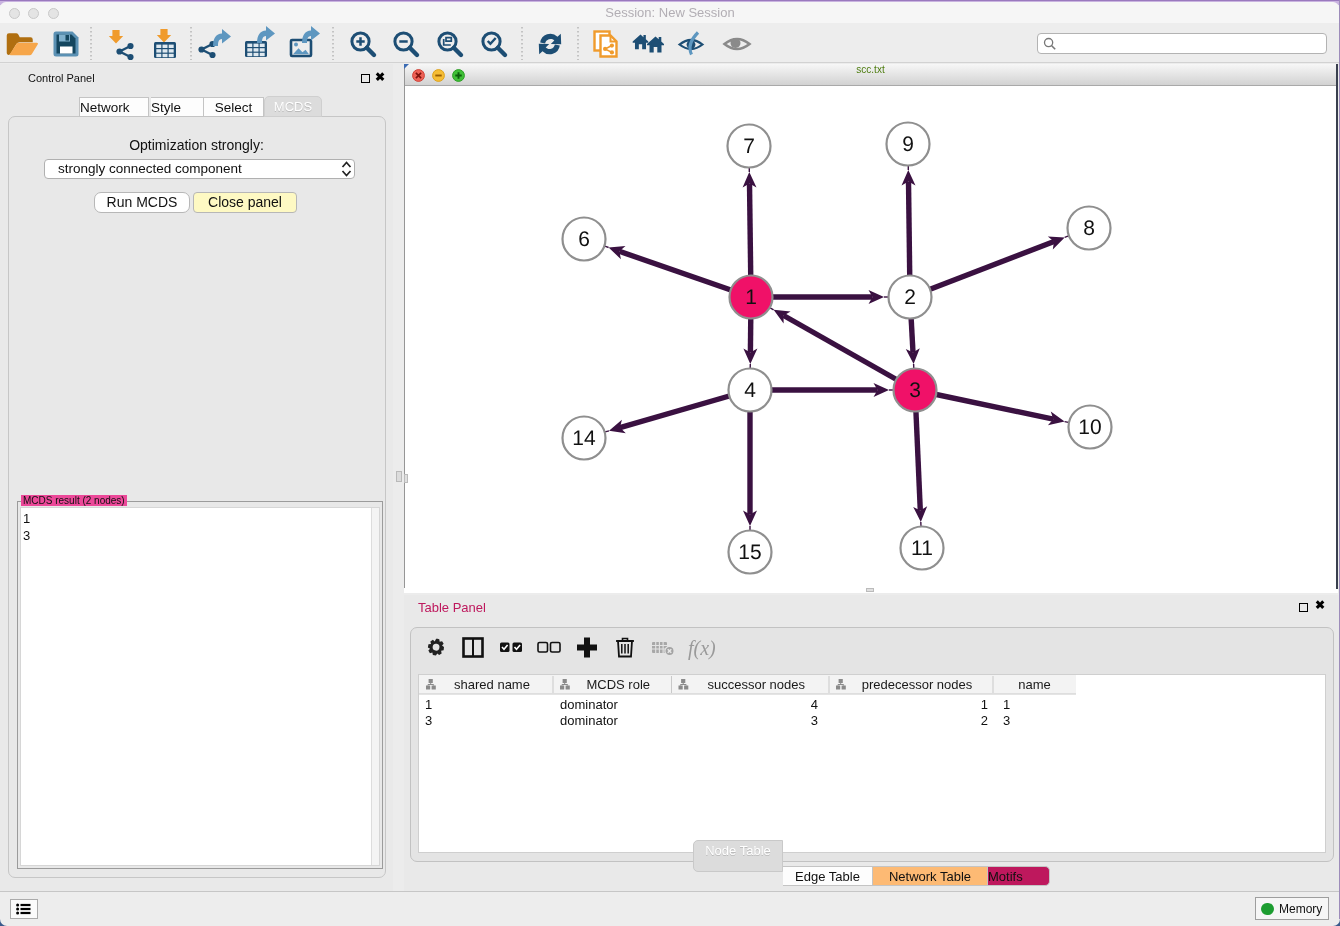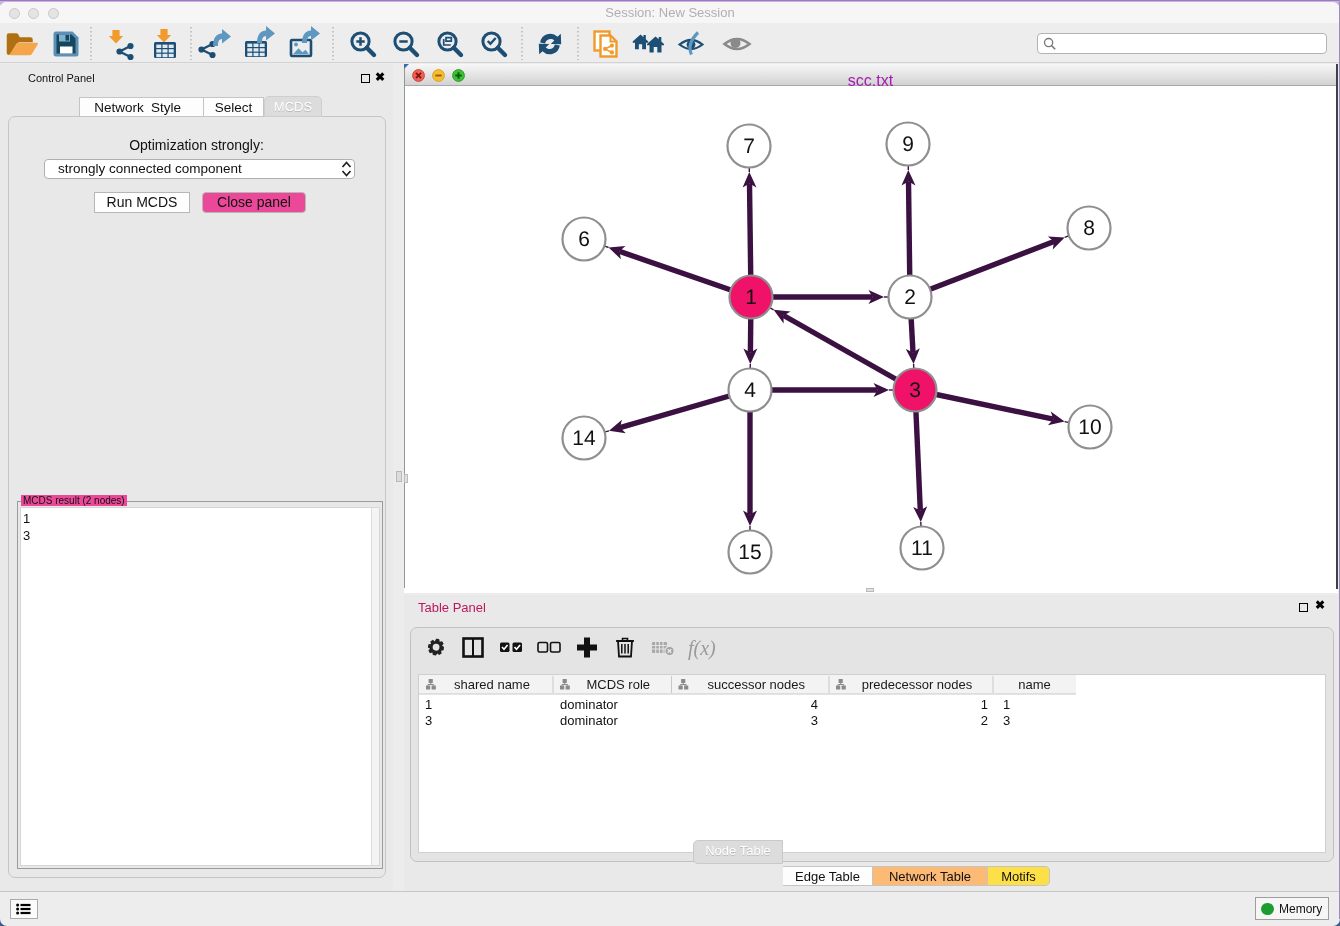--- a/index.html
+++ b/index.html
@@ -24,33 +24,33 @@
     <line x1="8.7" y1="8.7" x2="12.2" y2="12.2" stroke="#777" stroke-width="1.6"></line>
   </svg>
 
 <div class="abs" style="left:0;top:64px;width:393px;height:828px;background:#e9e9e9"></div>
 <div class="abs" style="left:28px;top:71.5px;font-size:11px;color:#111">Control Panel</div>
 <div class="abs" style="left:361px;top:74px;width:9px;height:9px;border:1.6px solid #000"></div>
 <div class="abs" style="left:375px;top:69.5px;font-size:12px;font-weight:bold;color:#000">✖</div>
 
 <div class="abs" style="left:8px;top:116px;width:378px;height:762px;background:#e8e8e8;border:1px solid #c6c6c6;border-radius:7px"></div>
 
-<div class="abs" style="left:79px;top:97px;width:80px;height:20px;background:#fdfdfd;border:1px solid #c4c4c4;font-size:13.5px;color:#111;text-align:center;line-height:19px">Network</div>
+<div class="abs" style="left:79px;top:97px;width:70px;height:20px;background:#fdfdfd;border:1px solid #c4c4c4;font-size:13.5px;color:#111;text-align:left;line-height:19px">Network</div>
 <div class="abs" style="left:151px;top:97px;width:53px;height:20px;background:#fdfdfd;border:1px solid #c4c4c4;border-left:none;font-size:13.5px;color:#111;line-height:19px">Style</div>
 <div class="abs" style="left:204px;top:97px;width:60px;height:20px;background:#fdfdfd;border:1px solid #c4c4c4;border-left:none;font-size:13.5px;color:#111;text-align:center;line-height:19px">Select</div>
 <div class="abs" style="left:264px;top:96px;width:58px;height:21px;background:#dcdcdc;border:1px solid #cfcfcf;border-radius:5px 5px 0 0;font-size:13px;color:#fff;text-align:center;line-height:20px;text-shadow:0 1px 0 #bbb">MCDS</div>
 
 <div class="abs" style="left:0;top:137px;width:393px;text-align:center;font-size:14px;color:#111">Optimization strongly:</div>
 <div class="abs" style="left:44px;top:159px;width:311px;height:20px;background:#fff;border:1px solid #b0b0b0;border-radius:4px;font-size:13.5px;color:#111;line-height:18px;padding-left:13px">strongly connected component</div>
 <svg class="abs" style="left:341px;top:161px" width="11" height="16" viewBox="0 0 11 16">
     <path d="M1.5 6 L5.5 1.5 L9.5 6" fill="none" stroke="#222" stroke-width="1.7"></path>
     <path d="M1.5 10 L5.5 14.5 L9.5 10" fill="none" stroke="#222" stroke-width="1.7"></path>
   </svg>
-<div class="abs" style="left:94px;top:192px;width:96px;height:21px;background:#fefefe;border:1px solid #b7b7b7;border-radius:0;font-size:14px;color:#111;text-align:center;line-height:19px">Run MCDS</div>
-<div class="abs" style="left:202px;top:192px;width:104px;height:21px;background:#ec4899;border:1px solid #b7b7b7;border-radius:4px;font-size:14px;color:#111;text-align:center;line-height:19px">Close panel</div>
+<div class="abs" style="left:94px;top:192px;width:96px;height:21px;background:#fefefe;border:1px solid #b7b7b7;border-radius:7px;font-size:14px;color:#111;text-align:center;line-height:19px">Run MCDS</div>
+<div class="abs" style="left:193px;top:192px;width:104px;height:21px;background:#fef9c3;border:1px solid #b7b7b7;border-radius:4px;font-size:14px;color:#111;text-align:center;line-height:19px">Close panel</div>
 
 <div class="abs" style="left:17px;top:501px;width:366px;height:368px;border:1px solid #9b9b9b"></div>
 <div class="abs" style="left:21px;top:494.5px;font-size:10px;color:#111;background:#ec4899;padding:0 2px">MCDS result (2 nodes)</div>
 <div class="abs" style="left:20px;top:507px;width:360px;height:359px;background:#fff;border:1px solid #d6d6d6"></div>
 <div class="abs" style="left:371px;top:508px;width:8px;height:357px;background:#f4f4f4;border-left:1px solid #ddd"></div>
 <div class="abs" style="left:23px;top:511px;font-size:13px;color:#111;line-height:16.5px">1<br>3</div>
 
 <div class="abs" style="left:396px;top:471px;width:6px;height:11px;background:#dcdcdc;border:1px solid #b9b9b9"></div>
 <svg class="abs" style="left:0;top:23px" width="1339" height="40" viewBox="0 0 1339 40">
     <g transform="translate(22,21)">
@@ -191,21 +191,21 @@
     <line x1="333" y1="4" x2="333" y2="37" stroke="#9a9a9a" stroke-width="1" stroke-dasharray="1.5,2.5"></line>
     <line x1="522" y1="4" x2="522" y2="37" stroke="#9a9a9a" stroke-width="1" stroke-dasharray="1.5,2.5"></line>
     <line x1="578" y1="4" x2="578" y2="37" stroke="#9a9a9a" stroke-width="1" stroke-dasharray="1.5,2.5"></line>
   </svg>
 
 <div class="abs" style="left:404px;top:64px;width:934px;height:529px;background:#fff"></div>
 <div class="abs" style="left:404px;top:64px;width:1px;height:524px;background:#969696"></div>
 <div class="abs" style="left:404px;top:64px;width:934px;height:1px;background:#969696"></div>
 <div class="abs" style="left:1336px;top:64px;width:2px;height:525px;background:#39404e"></div>
 <div class="abs" style="left:405px;top:64px;width:931px;height:22px;background:linear-gradient(#f7f7f7,#d2d2d2);border-bottom:1px solid #a9a9a9"></div>
-<div class="abs" style="left:405px;top:72px;width:931px;height:15px;text-align:center;font-size:16px;color:#a21caf">scc.txt</div>
+<div class="abs" style="left:405px;top:64px;width:931px;height:15px;text-align:center;font-size:10px;color:#4d7c0f">scc.txt</div>
 
 <svg class="abs" style="left:412px;top:69px" width="54" height="13" viewBox="0 0 54 13">
  <circle cx="6.5" cy="6.5" r="5.9" fill="#ee6156" stroke="#ce4339" stroke-width="1"></circle>
  <path d="M3.9 3.9 L9.1 9.1 M9.1 3.9 L3.9 9.1" stroke="#7e120d" stroke-width="1.7"></path>
  <circle cx="26.5" cy="6.5" r="5.9" fill="#f6bd34" stroke="#dda31f" stroke-width="1"></circle>
  <line x1="23.3" y1="6.5" x2="29.7" y2="6.5" stroke="#985e00" stroke-width="1.9"></line>
  <circle cx="46.5" cy="6.5" r="5.9" fill="#3fbf37" stroke="#2d9e27" stroke-width="1"></circle>
  <path d="M43.3 6.5 L49.7 6.5 M46.5 3.3 L46.5 9.7" stroke="#0b5c0b" stroke-width="1.9"></path>
 </svg>
 <div class="abs" style="left:404px;top:64px;width:0;height:0;border-top:5px solid #3c6cb4;border-right:5px solid transparent"></div>
@@ -382,24 +382,24 @@
 <div class="abs" style="left:425px;top:713px;font-size:13px;color:#111">3</div>
 <div class="abs" style="left:560px;top:697px;font-size:13px;color:#111">dominator</div>
 <div class="abs" style="left:560px;top:713px;font-size:13px;color:#111">dominator</div>
 <div class="abs" style="left:718px;top:697px;width:100px;text-align:right;font-size:13px;color:#111">4</div>
 <div class="abs" style="left:718px;top:713px;width:100px;text-align:right;font-size:13px;color:#111">3</div>
 <div class="abs" style="left:888px;top:697px;width:100px;text-align:right;font-size:13px;color:#111">1</div>
 <div class="abs" style="left:888px;top:713px;width:100px;text-align:right;font-size:13px;color:#111">2</div>
 <div class="abs" style="left:1003px;top:697px;font-size:13px;color:#111">1</div>
 <div class="abs" style="left:1003px;top:713px;font-size:13px;color:#111">3</div>
 
-<div class="abs" style="left:693px;top:840px;width:90px;height:24px;background:#dcdcdc;border:1px solid #c9c9c9;border-radius:5px 0 0 5px;font-size:13px;color:#fff;text-align:center;line-height:19px;text-shadow:0 1px 0 #bbb">Node Table</div>
+<div class="abs" style="left:693px;top:840px;width:90px;height:32px;background:#dcdcdc;border:1px solid #c9c9c9;border-radius:5px 0 0 5px;font-size:13px;color:#fff;text-align:center;line-height:19px;text-shadow:0 1px 0 #bbb">Node Table</div>
 <div class="abs" style="left:783px;top:866px;width:90px;height:20px;background:#fdfdfd;border:1px solid #c4c4c4;border-left:none;font-size:13px;color:#111;text-align:center;line-height:19px">Edge Table</div>
 <div class="abs" style="left:873px;top:866px;width:115px;height:20px;background:#fdba74;border:1px solid #c4c4c4;border-left:none;font-size:13px;color:#111;text-align:center;line-height:19px">Network Table</div>
-<div class="abs" style="left:988px;top:866px;width:62px;height:20px;background:#fde047;border:1px solid #c4c4c4;border-left:none;border-radius:0 5px 5px 0;font-size:13px;color:#111;text-align:center;line-height:19px">Motifs</div>
+<div class="abs" style="left:988px;top:866px;width:62px;height:20px;background:#be185d;border:1px solid #c4c4c4;border-left:none;border-radius:0 5px 5px 0;font-size:13px;color:#111;text-align:left;line-height:19px">Motifs</div>
 
 <div class="abs" style="left:0;top:891px;width:1340px;height:35px;background:#ededed;border-top:1px solid #c6c6c6"></div>
 <div class="abs" style="left:10px;top:899px;width:28px;height:20px;background:#fbfbfb;border:1px solid #ababab"></div>
 <svg class="abs" style="left:16px;top:903px" width="16" height="12" viewBox="0 0 16 12">
  <circle cx="1.6" cy="2" r="1.5" fill="#000"></circle>
     <circle cx="1.6" cy="6" r="1.5" fill="#000"></circle>
     <circle cx="1.6" cy="10" r="1.5" fill="#000"></circle>
  <rect x="4.5" y="0.9" width="10" height="2.2" fill="#000"></rect>
     <rect x="4.5" y="4.9" width="10" height="2.2" fill="#000"></rect>
     <rect x="4.5" y="8.9" width="10" height="2.2" fill="#000"></rect>

